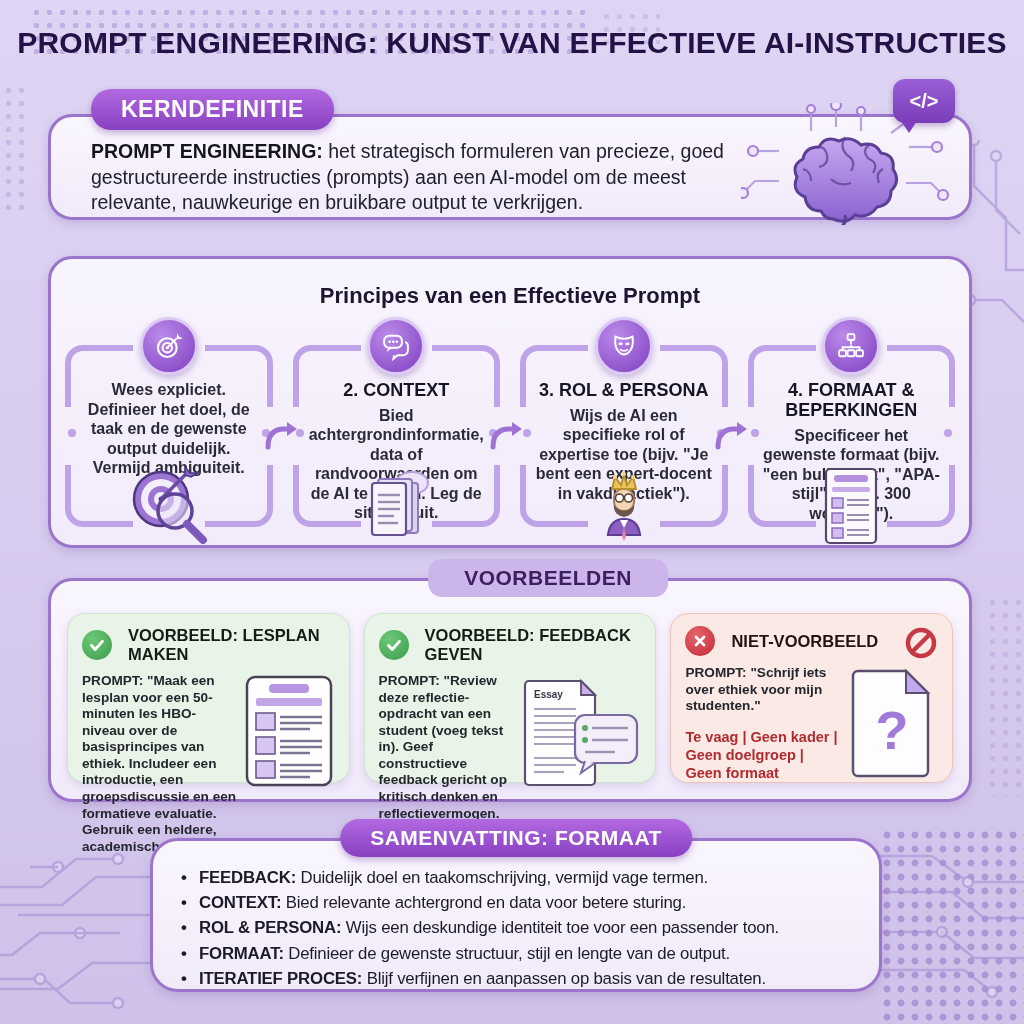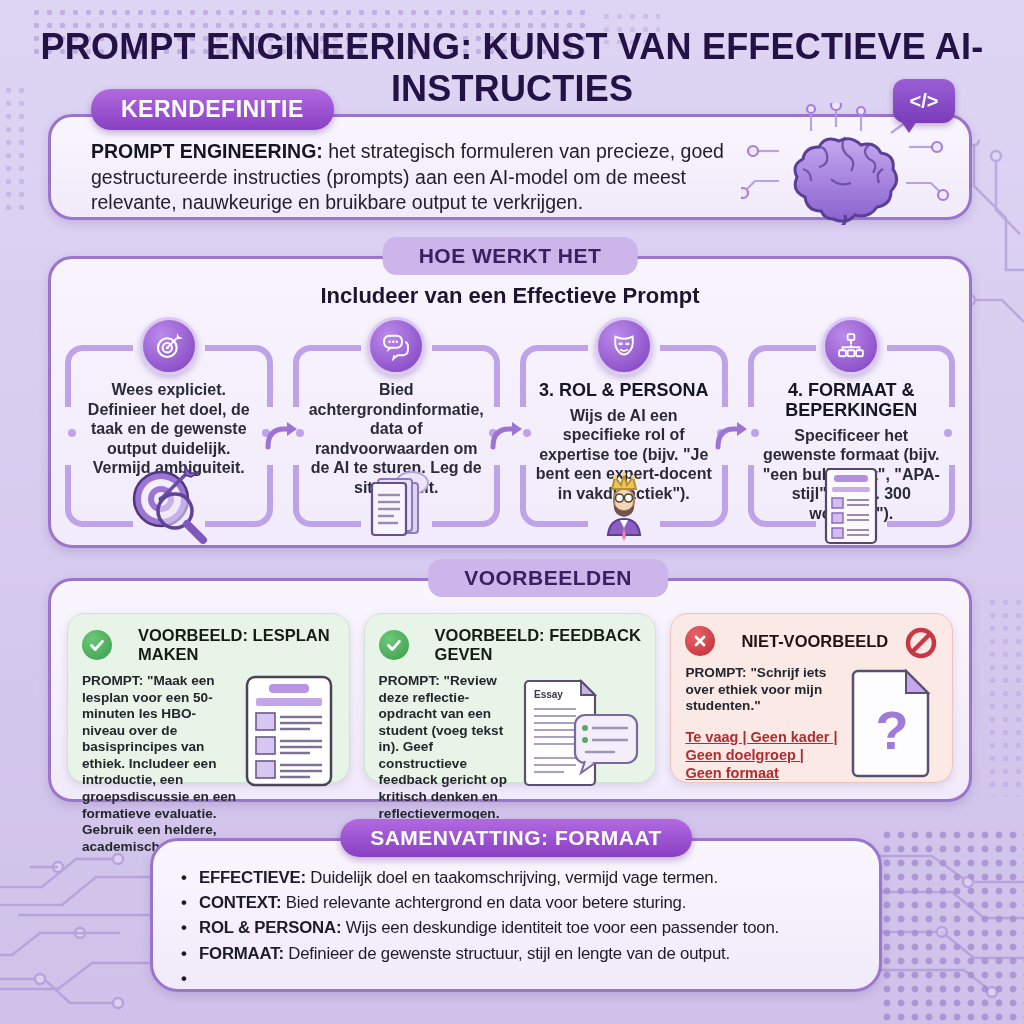--- a/index.html
+++ b/index.html
@@ -9,21 +9,21 @@
 
   
   .dots{position:absolute;background-image:radial-gradient(circle, rgba(148,118,200,.40) 2.6px, transparent 3px);background-size:13px 13px;pointer-events:none;}
   .dots.dense{background-image:radial-gradient(circle, rgba(138,106,192,.50) 3.2px, transparent 3.8px);background-size:14px 14px;}
   .circuit{position:absolute;pointer-events:none;opacity:.6;}
   .circuit path{fill:none;stroke:#a88fd4;stroke-width:2.5;}
   .circuit circle{fill:#e4daf6;stroke:#a88fd4;stroke-width:2.5;}
 
   
   .main-title{position:absolute;top:26px;left:0;width:100%;text-align:center;
-    font-size:36px;font-weight:800;letter-spacing:.2px;color:#241145;}
+    font-size:30px;font-weight:800;letter-spacing:.2px;color:#241145;}
 
   
   .box{position:absolute;background:linear-gradient(180deg,#faf6fe,#f1eafa);
     border:3px solid #9b74cc;border-radius:24px;box-shadow:0 4px 10px rgba(90,60,140,.18);}
   .badge-purple{position:absolute;background:linear-gradient(180deg,#b269e0,#8840c2);
     color:#fff;font-weight:800;border-radius:20px;box-shadow:0 3px 7px rgba(90,40,140,.35);
     padding:7px 30px;font-size:23px;letter-spacing:.5px;}
   .badge-light{position:absolute;background:#cbb5ea;color:#3a2061;font-weight:800;
     border-radius:14px;padding:7px 36px;font-size:21px;letter-spacing:.5px;left:50%;transform:translateX(-50%);}
 
@@ -64,31 +64,31 @@
   .arrow path{fill:none;stroke:#9d74d6;stroke-width:5;stroke-linecap:round;}
   .arrow polygon{fill:#9d74d6;}
 
   
   #voor-box{left:48px;top:578px;width:918px;height:218px;}
   #voor-badge{top:-22px;margin-left:38px;}
   .vcards{position:absolute;left:16px;top:32px;width:886px;height:170px;display:flex;gap:14px;}
   .vcard{flex:1 1 0;border-radius:18px;padding:12px 14px;position:relative;box-shadow:0 3px 8px rgba(90,60,140,.15);}
   .vcard.good{background:#e9f4e9;border:1.5px solid #cfe4d0;}
   .vcard.bad{background:#fbe9e5;border:1.5px solid #eec4ba;}
-  .vhead{display:flex;align-items:center;gap:26px;}
+  .vhead{display:flex;align-items:center;gap:16px;}
   .vbadge{width:30px;height:30px;border-radius:50%;flex:0 0 auto;display:flex;align-items:center;justify-content:center;}
   .vbadge.green{background:radial-gradient(circle at 35% 30%, #6cc878, #3c9c4b);}
   .vbadge.red{background:radial-gradient(circle at 35% 30%, #e5646a, #c22c36);}
   .vtitle{font-size:16.5px;font-weight:800;color:#131d14;}
   .vcard.bad .vtitle{color:#231214;}
   .vbody{display:flex;margin-top:9px;gap:6px;}
   .vtext{flex:1 1 56%;font-size:13.6px;font-weight:600;color:#23262c;line-height:1.22;}
   .vtext b{font-weight:800;}
   .villu{flex:0 0 auto;}
-  .vtags{margin-top:13px;font-size:14.5px;font-weight:800;color:#b02c30;line-height:1.25;width:58%;text-decoration:underline;}
+  .vtags{margin-top:13px;font-size:14.5px;font-weight:800;color:#b02c30;line-height:1.25;width:58%;}
   .noentry{position:absolute;right:14px;top:12px;}
 
   
   #sam-box{left:150px;top:838px;width:726px;height:148px;border-radius:28px;}
   #sam-badge{left:50%;transform:translateX(-50%);top:-22px;font-size:21px;}
   .bullets{position:absolute;left:28px;top:24px;right:16px;}
   .bullet{display:flex;font-size:16.8px;line-height:1.5;color:#1c1c28;letter-spacing:-.2px;}
   .bullet .bdot{width:18px;flex:0 0 auto;font-weight:800;}
   .bullet b{font-weight:800;}
 </style>
@@ -181,22 +181,21 @@
         </g>
         <path d="M104,112 q2,8 -4,12" stroke="#5b3f96" stroke-width="3" fill="none"></path>
       </svg>
       <div id="code-bubble">
           <span>&lt;/&gt;</span>
         </div>
     </div>
   </div>
 
   <div class="box" id="hoe-box">
-    <div class="badge-light" id="hoe-badge">HOE WERKT HET</div>
-    <div class="hoe-subtitle">Includeer van een Effectieve Prompt</div>
+    <div class="hoe-subtitle">Principes van een Effectieve Prompt</div>
 
     <div class="cards-row">
 
       <div class="pcard">
         <div class="corner tl"></div>
           <div class="corner tr"></div>
         <div class="corner bl"></div>
           <div class="corner br"></div>
         <div class="sidedot l"></div>
           <div class="sidedot r"></div>
@@ -235,20 +234,21 @@
         <div class="picon">
           <svg viewBox="0 0 40 40">
               <rect x="6" y="8" width="21" height="14" rx="6" fill="none" stroke="#fff" stroke-width="2.3"></rect>
               <circle cx="12.5" cy="15" r="1.5" fill="#fff"></circle>
               <circle cx="16.8" cy="15" r="1.5" fill="#fff"></circle>
               <circle cx="21" cy="15" r="1.5" fill="#fff"></circle>
               <path d="M11,22 l-2,5 l7,-5" fill="#fff"></path>
               <path d="M31,15 a6,6 0 0 1 3,6 v4 a6,6 0 0 1 -6,6 h-6 l-5,4 l1,-4" fill="none" stroke="#fff" stroke-width="2.3"></path>
             </svg>
         </div>
+        <div class="ptitle">2. CONTEXT</div>
         <div class="ptext">Bied achtergrondinformatie, data of randvoorwaarden om de AI te sturen. Leg de situatie uit.</div>
         <div class="pillu">
           <svg width="92" height="82" viewBox="0 0 92 82">
             <ellipse cx="62" cy="18" rx="16" ry="11" fill="#ece4f8" stroke="#b5a1de" stroke-width="2"></ellipse>
             <ellipse cx="50" cy="24" rx="10" ry="8" fill="#ece4f8" stroke="#b5a1de" stroke-width="2"></ellipse>
             <rect x="34" y="18" width="34" height="50" rx="3" fill="#ddd2ef" stroke="#8f79bd" stroke-width="2"></rect>
             <rect x="28" y="14" width="34" height="52" rx="3" fill="#e9e1f6" stroke="#8f79bd" stroke-width="2"></rect>
             <rect x="22" y="18" width="34" height="52" rx="3" fill="#f8f4fd" stroke="#665090" stroke-width="2.2"></rect>
             <g stroke="#9a8bb0" stroke-width="2.4">
                 <path d="M28,30 h22"></path>
@@ -454,33 +454,34 @@
         </div>
       </div>
     </div>
   </div>
 
   <div class="box" id="sam-box">
     <div class="badge-purple" id="sam-badge">SAMENVATTING: FORMAAT</div>
     <div class="bullets">
       <div class="bullet">
           <span class="bdot">•</span>
-          <span><b>EFFECTIEVE:</b><span> Duidelijk doel en taakomschrijving, vermijd vage termen.</span></span>
+          <span><b>FEEDBACK:</b><span> Duidelijk doel en taakomschrijving, vermijd vage termen.</span></span>
         </div>
       <div class="bullet">
           <span class="bdot">•</span>
           <span><b>CONTEXT:</b><span> Bied relevante achtergrond en data voor betere sturing.</span></span>
         </div>
       <div class="bullet">
           <span class="bdot">•</span>
           <span><b>ROL &amp; PERSONA:</b><span> Wijs een deskundige identiteit toe voor een passender toon.</span></span>
         </div>
       <div class="bullet">
           <span class="bdot">•</span>
           <span><b>FORMAAT:</b><span> Definieer de gewenste structuur, stijl en lengte van de output.</span></span>
         </div>
       <div class="bullet">
           <span class="bdot">•</span>
+          <span><b>ITERATIEF PROCES:</b><span> Blijf verfijnen en aanpassen op basis van de resultaten.</span></span>
         </div>
     </div>
   </div>
 
 </div>
 
 </body></html>

